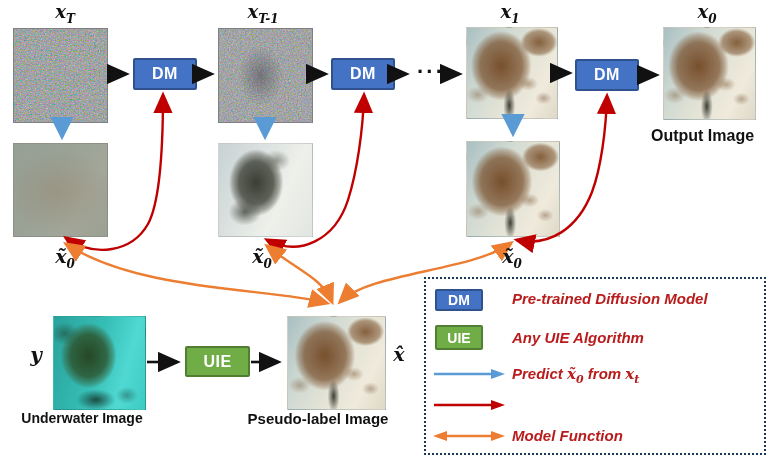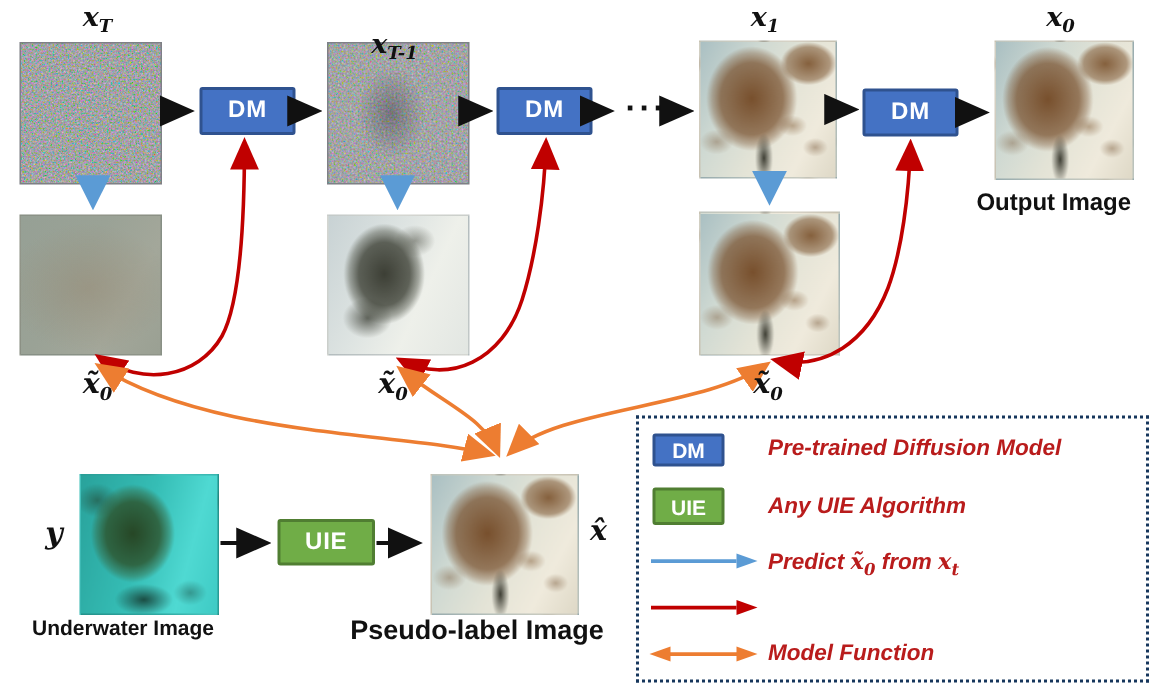--- a/index.html
+++ b/index.html
@@ -63,21 +63,21 @@
   #overlay{position:absolute;left:0;top:0;width:769px;height:457px;z-index:2;pointer-events:none;}
 </style>
 </head>
 <body>
 
 <div id="canvas">
 
   <div class="mlabel" style="left:35px;top:3px;width:60px;">
     <span>x</span><sub>T</sub>
   </div>
-  <div class="mlabel" style="left:228px;top:21px;width:70px;">
+  <div class="mlabel" style="left:228px;top:3px;width:70px;">
     <span>x</span><sub>T-1</sub>
   </div>
   <div class="mlabel" style="left:480px;top:3px;width:60px;">
     <span>x</span><sub>1</sub>
   </div>
   <div class="mlabel" style="left:677px;top:3px;width:60px;">
     <span>x</span><sub>0</sub>
   </div>
 
   <div class="imgbox noisebg" style="left:13px;top:28px;width:95px;height:95px;">
@@ -125,21 +125,21 @@
   </div>
   <div class="mlabel" style="left:232px;top:247px;width:60px;font-size:19px;">
     <span>x̃</span><sub>0</sub>
   </div>
   <div class="mlabel" style="left:482px;top:247px;width:60px;font-size:19px;">
     <span>x̃</span><sub>0</sub>
   </div>
 
   <div class="caption" style="left:630px;top:127px;width:145px;font-size:16px;">Output Image</div>
   <div class="caption" style="left:6px;top:410px;width:152px;font-size:14px;">Underwater Image</div>
-  <div class="caption" style="left:228px;top:410px;width:180px;font-size:18px;">Pseudo-label Image</div>
+  <div class="caption" style="left:228px;top:410px;width:180px;font-size:15px;">Pseudo-label Image</div>
 
   <div class="mlabel" style="left:24px;top:345px;width:24px;font-size:20px;">
     <span>y</span>
   </div>
   <div class="imgbox uwscene" style="left:53px;top:316px;width:93px;height:94px;"></div>
   <div class="uiebox" style="left:185px;top:346px;width:65px;height:31px;">
       <span>UIE</span>
     </div>
   <div class="imgbox scene" style="left:287px;top:316px;width:99px;height:94px;"></div>
   <div class="mlabel" style="left:387px;top:345px;width:24px;font-size:19px;">

